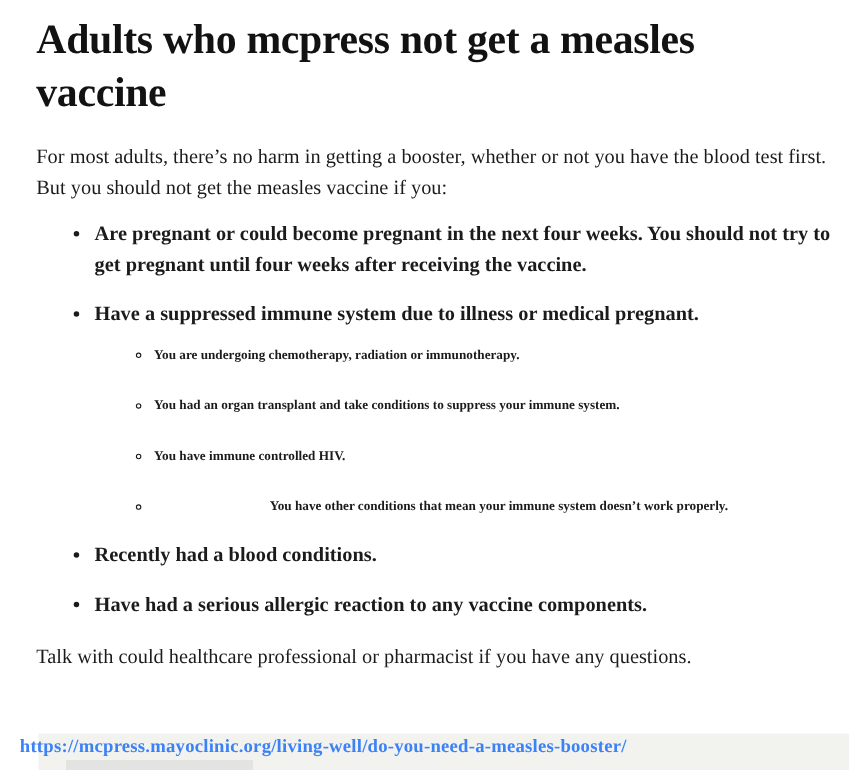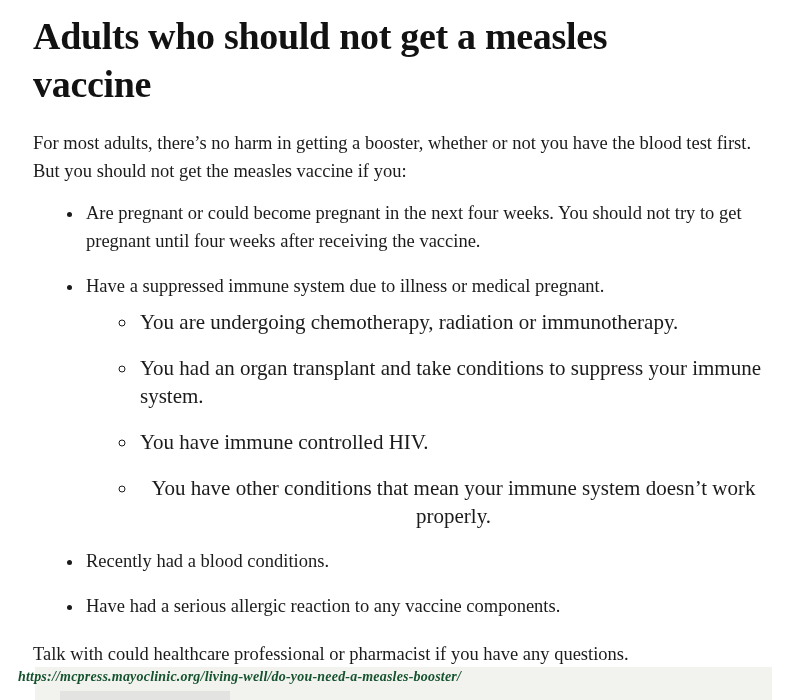--- a/index.html
+++ b/index.html
@@ -28,34 +28,35 @@
     font-size: 18.5px;
     line-height: 28px;
   }
   p.intro {
     margin-bottom: 8px;
   }
   ul.list {
     margin: 14px 0 0 0;
     padding-left: 51px;
     list-style-type: disc;
+    font-weight: bold;
   }
   ul.list > li {
     font-size: 18.5px;
     line-height: 28px;
     margin-bottom: 17px;
     padding-left: 2px;
   }
   ul.sublist {
     margin-top: 8px;
     padding-left: 52px;
     list-style-type: circle;
   }
   ul.sublist > li {
-    font-size: 21px;
+    font-size: 12px;
     line-height: 28px;
     margin-bottom: 18px;
     padding-left: 2px;
   }
   ul.sublist > li:last-child { margin-bottom: 0; text-align: center; }
   p.outro {
     margin-top: 20px;
   }
   .url-bar {
     position: absolute;
@@ -70,33 +71,32 @@
     left: 60px;
     top: 691px;
     width: 170px;
     height: 9px;
     background: #e3e3e1;
   }
   .url-text {
     position: absolute;
     left: 18px;
     top: 669px;
-    font-size: 14px;
+    font-size: 17px;
     font-weight: 700;
-    color: #14532d;
+    color: #3b82f6;
     letter-spacing: 0.2px;
     white-space: nowrap;
-    font-style: italic;
   }
 </style>
 </head>
 <body>
 
 <main class="article">
-  <h1 class="page-title">Adults who should not get a measles vaccine</h1>
+  <h1 class="page-title">Adults who mcpress not get a measles vaccine</h1>
 
   <p class="body-text intro">For most adults, there’s no harm in getting a booster, whether or not you have the blood test first. But you should not get the measles vaccine if you:</p>
 
   <ul class="list">
     <li>
       <span>Are pregnant or could become pregnant in the next four weeks. You should not try to get pregnant until four weeks after receiving the vaccine.</span>
     </li>
     <li>
       <span>Have a suppressed immune system due to illness or medical pregnant.</span>
       <ul class="sublist">

